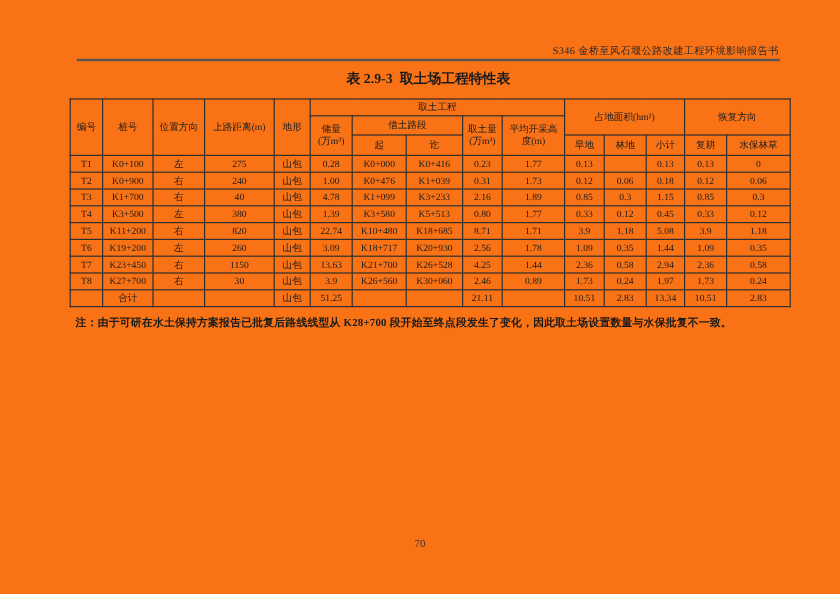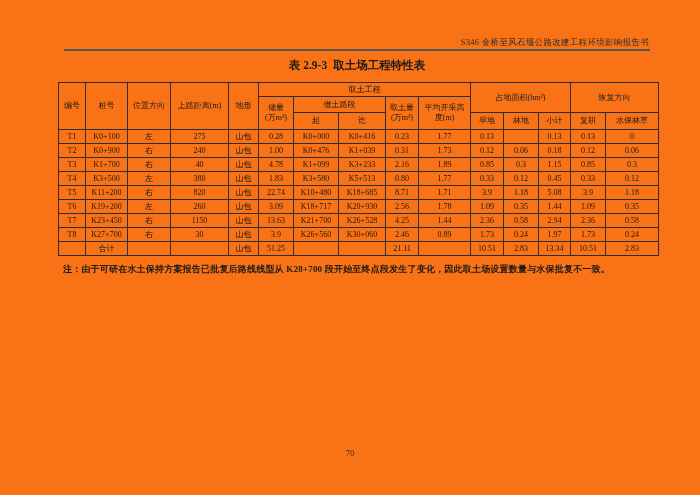--- a/index.html
+++ b/index.html
@@ -195,21 +195,21 @@
           <td>1.15</td>
           <td>0.85</td>
           <td>0.3</td>
         </tr>
         <tr>
           <td>T4</td>
           <td>K3+500</td>
           <td>左</td>
           <td>380</td>
           <td>山包</td>
-          <td>1.83</td>
+          <td>1.39</td>
           <td>K3+580</td>
           <td>K5+513</td>
           <td>0.80</td>
           <td>1.77</td>
           <td>0.33</td>
           <td>0.12</td>
           <td>0.45</td>
           <td>0.33</td>
           <td>0.12</td>
         </tr>

